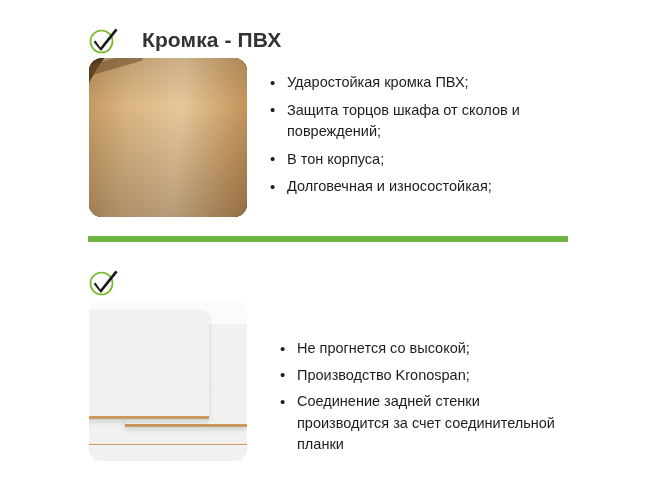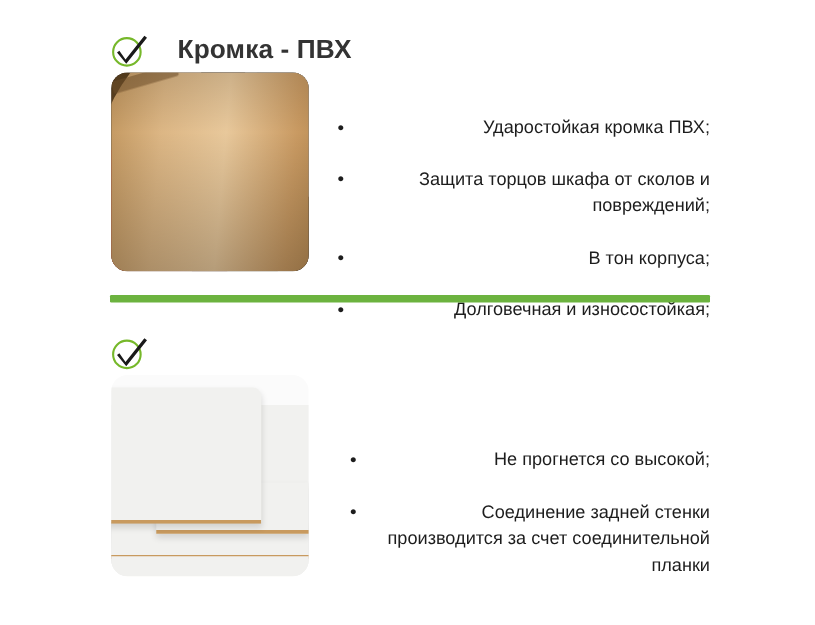--- a/index.html
+++ b/index.html
@@ -13,21 +13,20 @@
     overflow: hidden;
     font-family: "Liberation Sans", sans-serif;
     color: #222222;
     position: relative;
   }
 
   .page {
     position: absolute;
     inset: 0;
     background: #ffffff;
-    text-align: right;
   }
 
   
   .section {
     position: absolute;
     left: 0;
     width: 652px;
   }
   .section-1 { top: 0px; }
   .section-2 { top: 242px; }
@@ -192,21 +191,20 @@
   .bullets-1 { left: 268px; width: 300px; }
   .bullets-2 { left: 278px; top: 38px; width: 290px; }
 
   .bullets li {
     position: relative;
     padding-left: 19px;
     font-size: 14.5px;
     line-height: 21.5px;
     color: #1d1d1d;
     margin-bottom: 6px;
-    margin-top: 20px;
   }
   .bullets-2 li { margin-bottom: 5px; }
   .bullets li::before {
     content: "\2022";
     position: absolute;
     left: 2px;
     top: -0.5px;
     font-size: 15px;
     color: #1d1d1d;
     line-height: 21.5px;
@@ -285,19 +283,20 @@
           <div class="hdf-shadow-left"></div>
           <div class="board board-low"></div>
           <div class="board board-mid"></div>
           <div class="board board-top"></div>
           <div class="board board-base"></div>
         </div>
       </div>
 
       <ul class="bullets bullets-2">
         <li>Не прогнется со высокой;</li>
+        <li>Производство Kronospan;</li>
         <li>Соединение задней стенки производится за счет соединительной планки</li>
       </ul>
 
     </div>
   </div>
 
 </div>
 
 </body></html>

